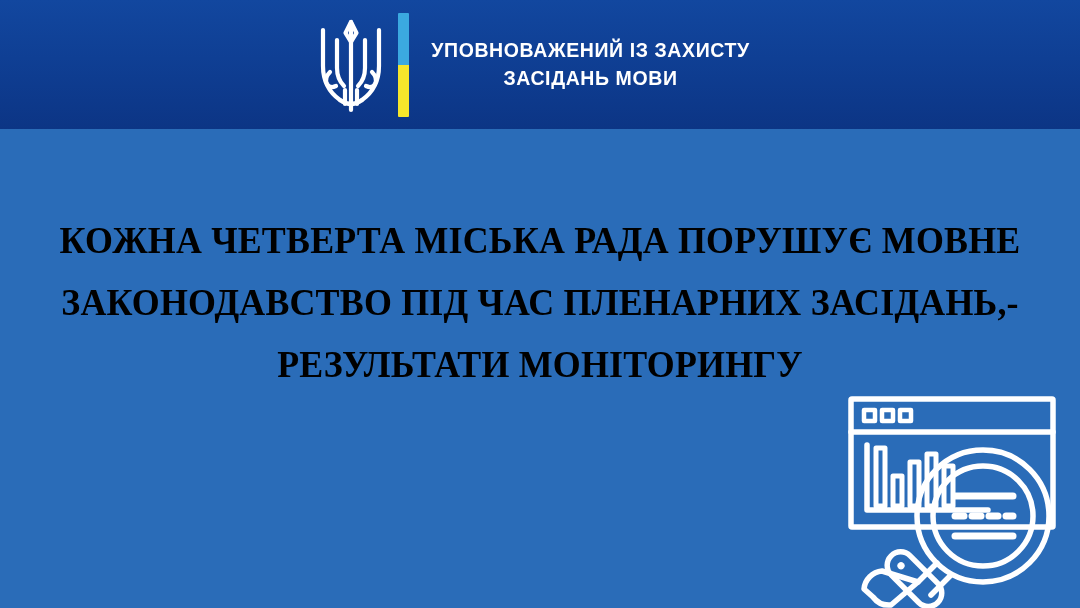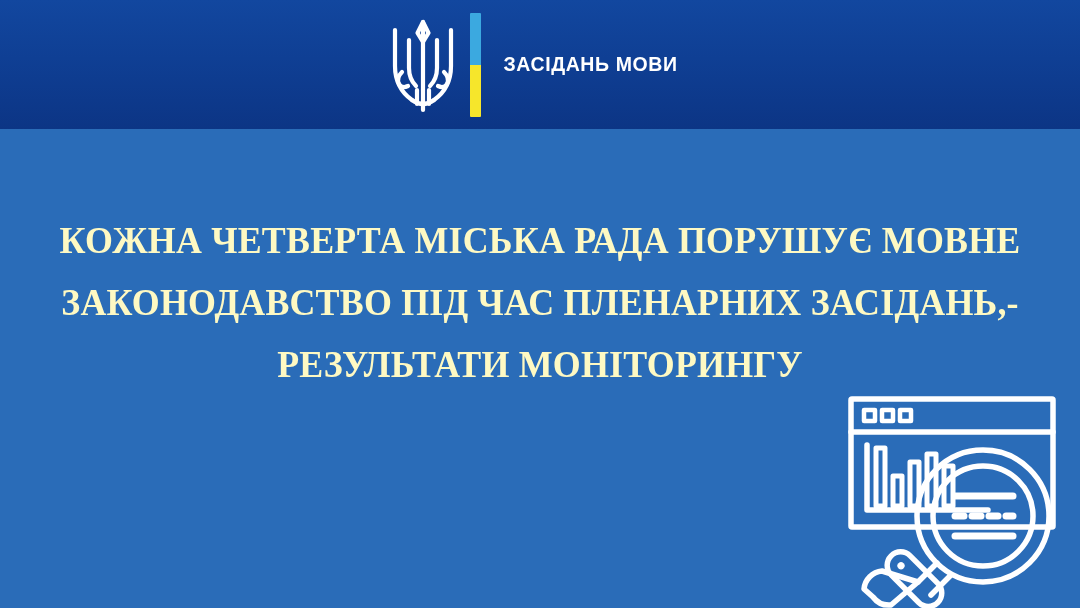--- a/index.html
+++ b/index.html
@@ -27,21 +27,21 @@
   .brandtext{
     display:flex;flex-direction:column;align-items:center;justify-content:center;
     color:#fff;font-weight:bold;letter-spacing:.6px;line-height:1.42;
   }
   .brandtext .l1{font-size:19.5px;}
   .brandtext .l2{font-size:19.5px;}
 
   
   .titlewrap{
     position:absolute;left:0;top:210px;width:1080px;
-    text-align:center;color:#fef9c3;
+    text-align:center;color:#000000;
     font-family:"Liberation Serif","DejaVu Serif",serif;
     font-weight:bold;
   }
   .titlewrap .tline{
     font-size:37px;line-height:62px;letter-spacing:.2px;
     white-space:nowrap;
     transform:scaleX(.97);
   }
 
   
@@ -77,20 +77,21 @@
           <path d="M22 84 Q33 92 44 84"></path>
           <path d="M27 74 L27 88"></path>
           <path d="M39 74 L39 88"></path>
           <path d="M33 74 L33 94"></path>
         </svg>
       </span>
 
       <div class="flagbar"></div>
 
       <div class="brandtext">
+        <div class="l1">УПОВНОВАЖЕНИЙ ІЗ ЗАХИСТУ</div>
         <div class="l2">ЗАСІДАНЬ МОВИ</div>
       </div>
 
     </div>
   </div>
 
   <div class="titlewrap">
     <div class="tline">КОЖНА ЧЕТВЕРТА МІСЬКА РАДА ПОРУШУЄ МОВНЕ</div>
     <div class="tline">ЗАКОНОДАВСТВО ПІД ЧАС ПЛЕНАРНИХ ЗАСІДАНЬ,-</div>
     <div class="tline">РЕЗУЛЬТАТИ МОНІТОРИНГУ</div>

